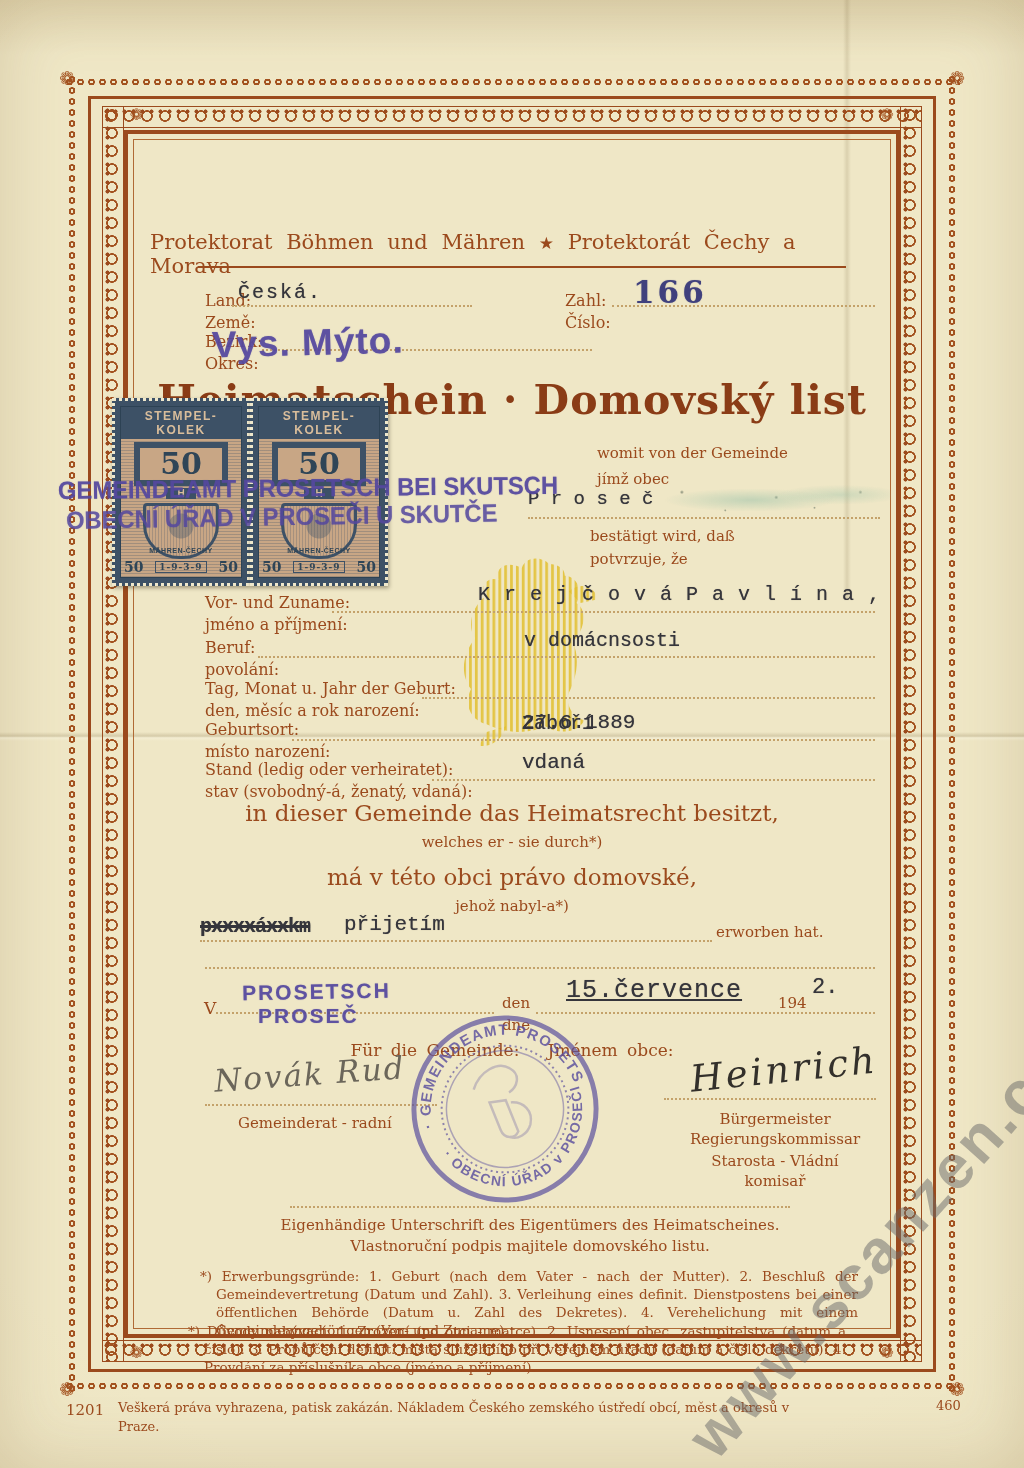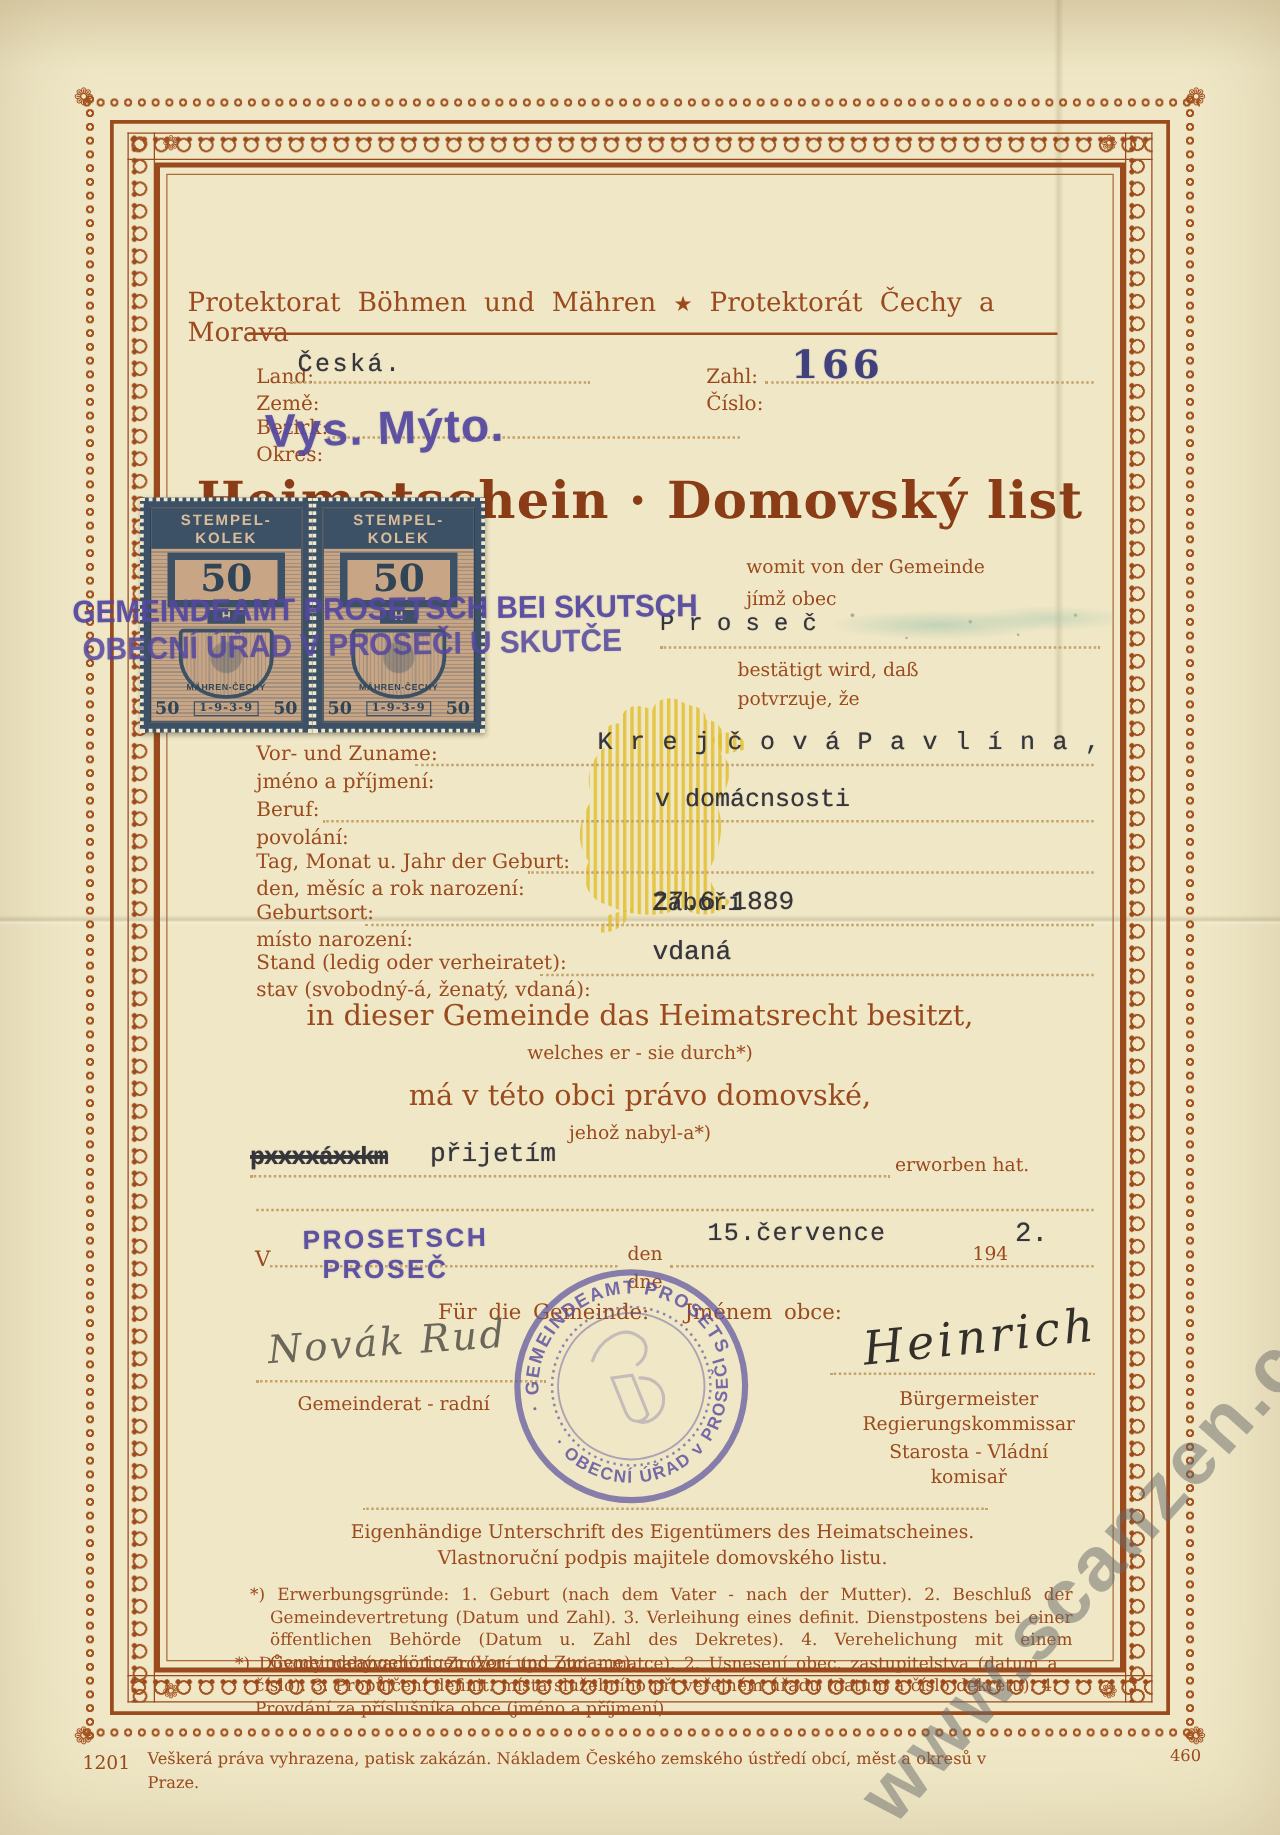--- a/index.html
+++ b/index.html
@@ -224,21 +224,21 @@
 
   <div class="abs z2 dots" style="left:205px;width:670px;top:967px;"></div>
 
   <div class="abs z2 brown serif" style="left:204px;top:998px;font-size:17px;">V</div>
   <div class="abs z3 stampink" style="left:242px;top:980px;font-size:21px;letter-spacing:2px;transform:rotate(-1deg);">PROSETSCH</div>
   <div class="abs z3 stampink" style="left:258px;top:1004px;font-size:21px;letter-spacing:2px;">PROSEČ</div>
   <div class="abs z2 dots" style="left:216px;width:278px;top:1012px;"></div>
   <div class="abs z2 brown serif small" style="left:502px;top:994px;">den</div>
   <div class="abs z2 brown serif small" style="left:502px;top:1016px;">dne</div>
   <div class="abs z2 dots" style="left:536px;width:339px;top:1012px;"></div>
-  <div class="abs z3 typed" style="left:566px;top:976px;font-size:20px;letter-spacing:1px;">15.července</div>
+  <div class="abs z3 typed" style="left:566px;top:976px;font-size:25px;letter-spacing:1px;text-decoration:underline;">15.července</div>
   <div class="abs z2 brown serif small" style="left:778px;top:994px;">194</div>
   <div class="abs z3 typed" style="left:812px;top:975px;font-size:22px;">2.</div>
 
   <div class="abs z2 brown serif center" style="left:262px;width:500px;top:1040px;font-size:17px;word-spacing:4px;">
     <span>Für die Gemeinde:</span>&nbsp;&nbsp;
     <span>Jménem obce:</span>
   </div>
 
   <div class="abs z2 sig" style="left:214px;top:1056px;font-size:31px;color:#6b665a;transform:rotate(-4deg);letter-spacing:2px;">Novák Rud</div>
   <div class="abs z2 dots" style="left:205px;width:232px;top:1104px;"></div>

